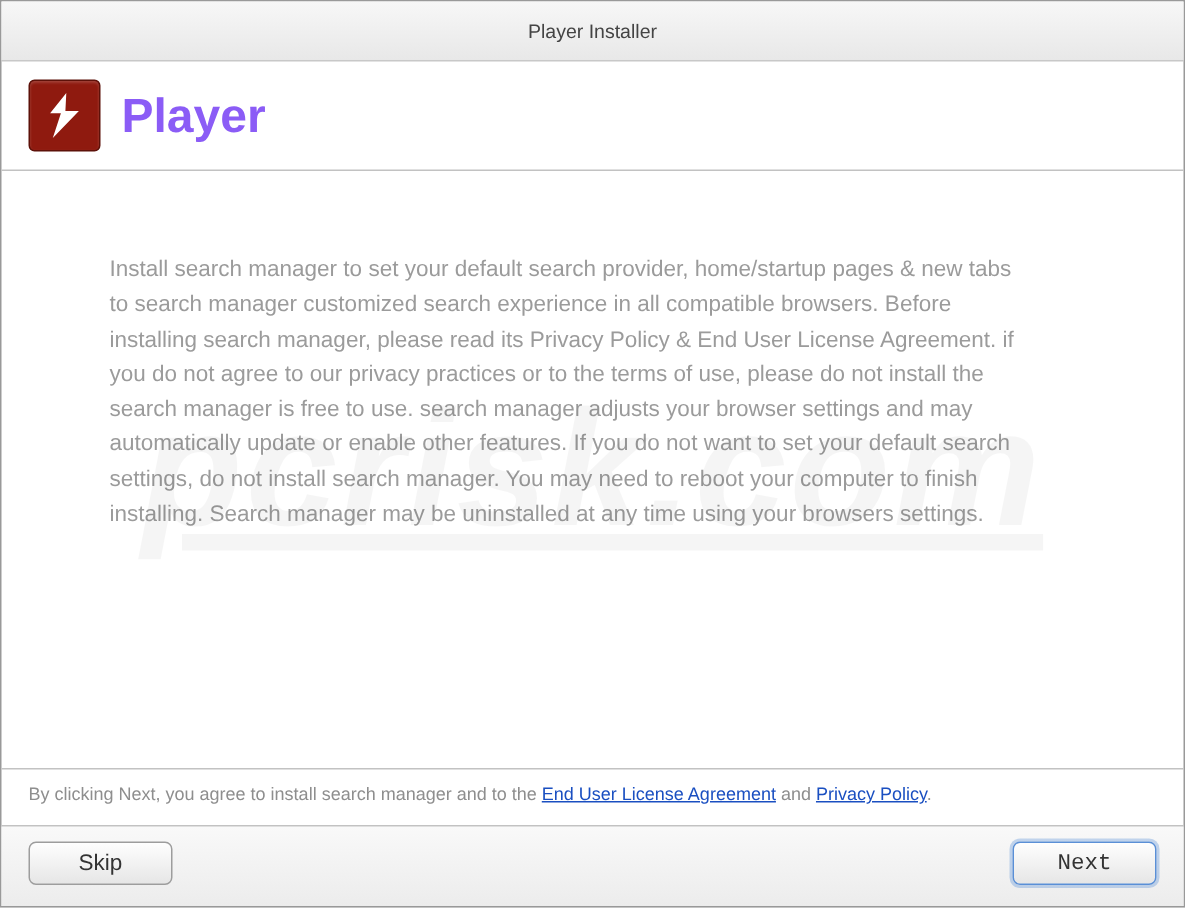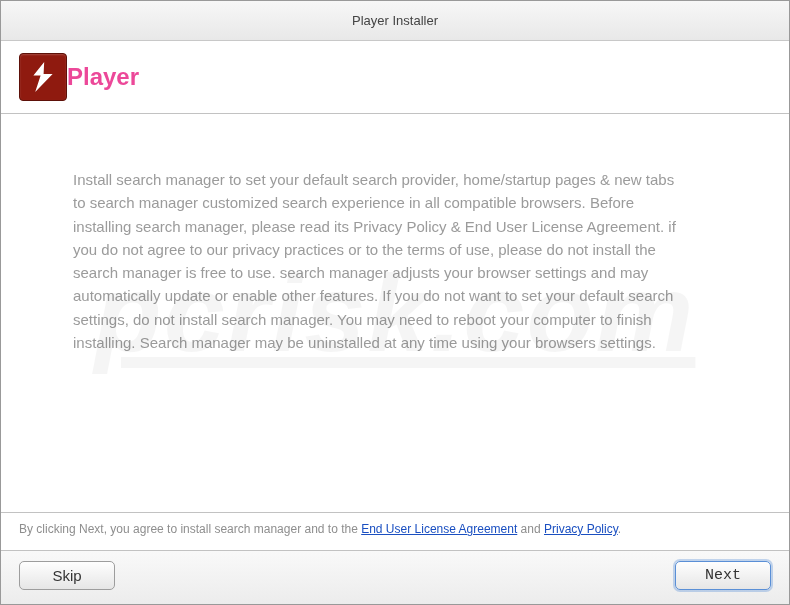--- a/index.html
+++ b/index.html
@@ -1,20 +1,20 @@
 <!DOCTYPE html>
 <html><head>
   <meta charset="utf-8">
   <style>
     * { margin:0; padding:0; box-sizing:border-box; }
     body { font-family:-apple-system,Helvetica,Arial,sans-serif; width:790px; height:605px; overflow:hidden; background:#8a8a8a; }
     .window { width:790px; height:605px; display:flex; flex-direction:column; background:#fff; border:1px solid #999; }
     .titlebar { height:40px; background:linear-gradient(#f7f7f7,#e8e8e8); border-bottom:1px solid #c8c8c8; display:flex; align-items:center; justify-content:center; font-size:13px; color:#444; }
     .header { display:flex; align-items:center; padding:12px 18px; border-bottom:1px solid #c2c2c2; }
-    .header h1 { font-size:24px; font-weight:bold; color:#ec4899; }
+    .header h1 { font-size:32px; font-weight:bold; color:#8b5cf6; margin-left:14px; }
     .flash-icon { width:48px; height:48px; background:#8f1a0f; border:1px solid #5d1109; border-radius:4px; position:relative; box-shadow:inset 0 1px 2px rgba(255,255,255,.2); }
     .flash-icon::after { content:""; position:absolute; left:50%; top:50%; width:30px; height:30px; transform:translate(-50%,-50%); background:#fff; clip-path:polygon(54% 0,18% 45%,42% 45%,24% 100%,82% 40%,52% 40%); }
     .content { flex:1; padding:54px 103px 0 72px; font-size:15px; line-height:1.55; color:#9b9b9b; position:relative; }
     .content p { max-width:620px; }
     .watermark { position:absolute; inset:0; display:flex; align-items:center; justify-content:center; font-size:110px; font-weight:bold; font-style:italic; letter-spacing:2px; color:rgba(0,0,0,.04); pointer-events:none;text-decoration:underline; }
     .legal { border-top:1px solid #c2c2c2; padding:8px 34px 12px 18px; font-size:12px; color:#8e8e8e; line-height:1.4; }
     .legal a { color:#1a4fc1; text-decoration:underline; }
     .footer { border-top:1px solid #c2c2c2; padding:10px 18px 14px 18px; display:flex; justify-content:space-between; background:linear-gradient(#f9f9f9,#ececec); }
     button { font-size:15px; padding:5px 24px; border-radius:5px; border:1px solid #9d9d9d; background:linear-gradient(#fefefe,#e6e6e6); color:#333; cursor:pointer; min-width:96px; }
     button.primary { border-color:#5a8fd6; box-shadow:0 0 0 2px rgba(90,143,214,.35);font-family:Liberation Mono, monospace; }

